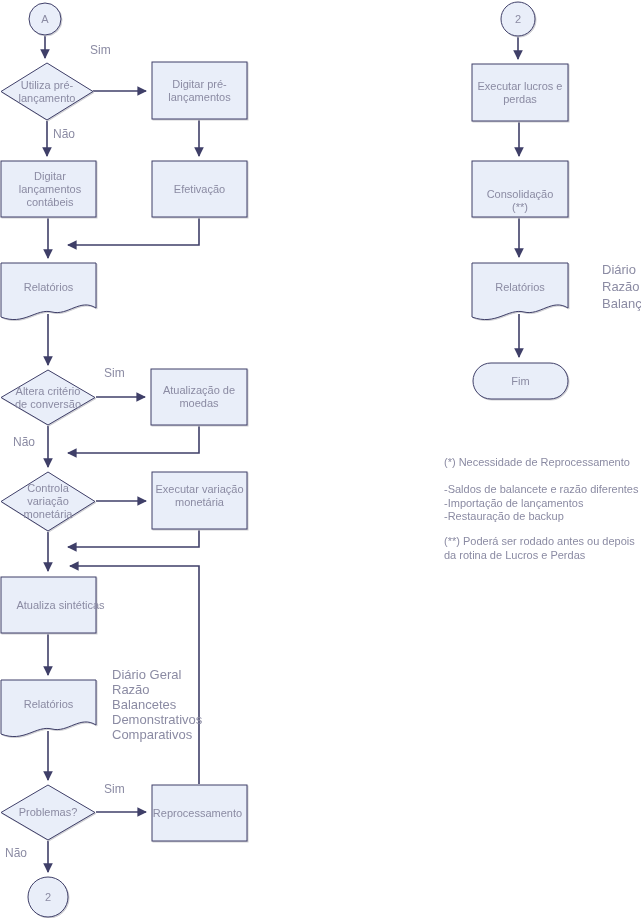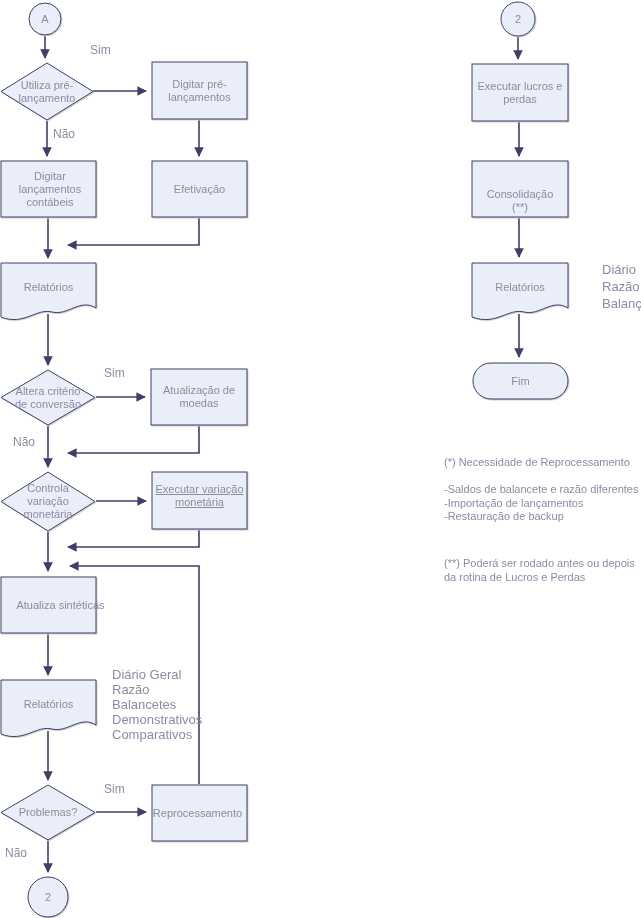--- a/index.html
+++ b/index.html
@@ -124,21 +124,21 @@
 contábeis</div>
   <div class="node-label" style="left:152px; top:161px; width:95px; height:56px;">Efetivação</div>
   <div class="node-label" style="left:1px; top:263px; width:95px; height:48px;">Relatórios</div>
   <div class="node-label" style="left:1px; top:370px; width:94px; height:55px;">Altera critério
 de conversão</div>
   <div class="node-label" style="left:151px; top:369px; width:96px; height:56px;">Atualização de
 moedas</div>
   <div class="node-label" style="left:1px; top:472px; width:94px; height:59px;">Controla
 variação
 monetária</div>
-  <div class="node-label" style="left:152px; top:472px; width:95px; height:48px;text-decoration:underline;">Executar variação
+  <div class="node-label" style="left:152px; top:472px; width:95px; height:48px;">Executar variação
 monetária</div>
   <div class="node-label" style="left:1px; top:577px; width:119px; height:56px;">Atualiza sintéticas</div>
   <div class="node-label" style="left:1px; top:680px; width:95px; height:48px;">Relatórios</div>
   <div class="node-label" style="left:1px; top:785px; width:94px; height:55px;">Problemas?</div>
   <div class="node-label" style="left:152px; top:785px; width:91px; height:56px;">Reprocessamento</div>
   <div class="node-label" style="left:28px; top:877px; width:40px; height:40px;">2</div>
 
   <div class="node-label" style="left:501px; top:2px; width:34px; height:34px;">2</div>
   <div class="node-label" style="left:472px; top:64px; width:96px; height:57px;">Executar lucros e
 perdas</div>
@@ -167,16 +167,16 @@
     <div class="ann-line">Razão</div>
     <div class="ann-line">Balanço</div>
   </div>
 
   <div class="note-block note-items" style="left:444px; top:483px;">
     <div class="ann-line">-Saldos de balancete e razão diferentes</div>
     <div class="ann-line">-Importação de lançamentos</div>
     <div class="ann-line">-Restauração de backup</div>
   </div>
   <div class="note-block note-title" style="left:444px; top:456px;">(*) Necessidade de Reprocessamento</div>
-  <div class="note-block note-multiline" style="left:444px; top:534px;margin-top:22px;">(**) Poderá ser rodado antes ou depois
+  <div class="note-block note-multiline" style="left:444px; top:534px;">(**) Poderá ser rodado antes ou depois
 da rotina de Lucros e Perdas</div>
 
 </div>
 
 </body></html>

